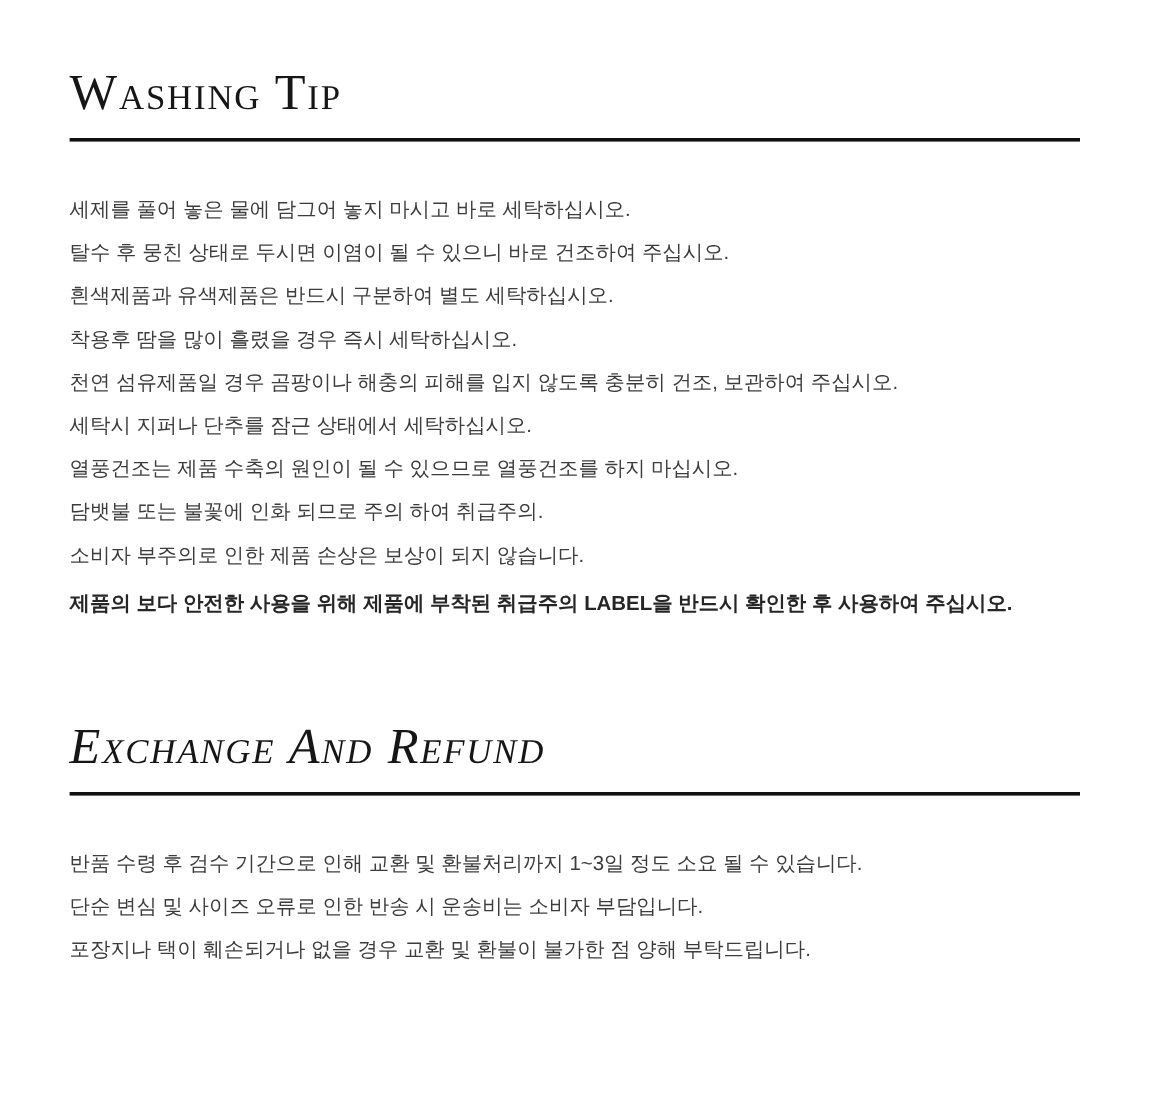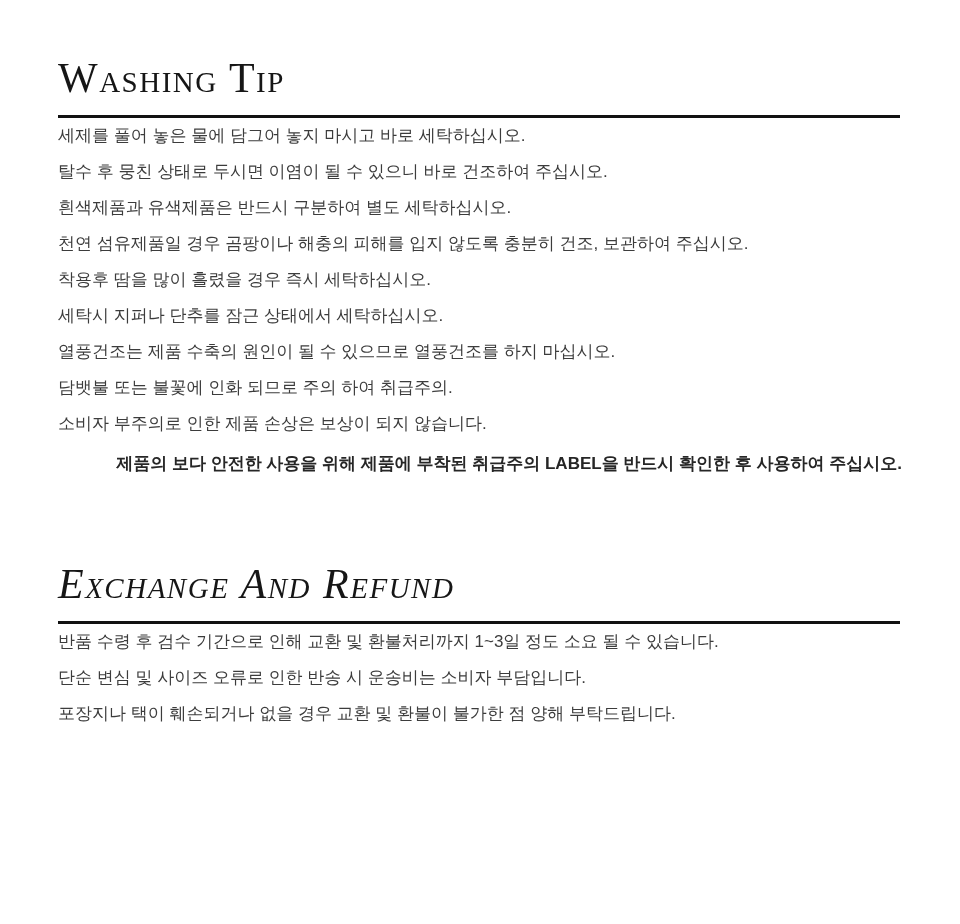--- a/index.html
+++ b/index.html
@@ -28,49 +28,48 @@
   .heading-exchange { margin-top: 77px; font-style: italic; }
 
   .heading-rule {
     border: none;
     height: 3px;
     width: 842px;
     background: #111111;
     margin-top: 12px;
   }
 
-  .lines { }
+  .lines { margin-top: 39px; }
   .lines p {
     font-size: 17px;
     line-height: 36px;
     color: #3c3c3c;
     white-space: nowrap;
   }
   .lines p.emphasis {
     margin-top: 4px;
     font-weight: 700;
     color: #262626;
-    text-align: right;
   }
 </style>
 </head>
 <body>
 
 <main class="page">
 
   <section>
     <h1 class="section-heading heading-washing">Washing Tip</h1>
     <hr class="heading-rule">
 
     <div class="lines">
       <p>세제를 풀어 놓은 물에 담그어 놓지 마시고 바로 세탁하십시오.</p>
       <p>탈수 후 뭉친 상태로 두시면 이염이 될 수 있으니 바로 건조하여 주십시오.</p>
       <p>흰색제품과 유색제품은 반드시 구분하여 별도 세탁하십시오.</p>
+      <p>착용후 땀을 많이 흘렸을 경우 즉시 세탁하십시오.</p>
       <p>천연 섬유제품일 경우 곰팡이나 해충의 피해를 입지 않도록 충분히 건조, 보관하여 주십시오.</p>
-      <p>착용후 땀을 많이 흘렸을 경우 즉시 세탁하십시오.</p>
       <p>세탁시 지퍼나 단추를 잠근 상태에서 세탁하십시오.</p>
       <p>열풍건조는 제품 수축의 원인이 될 수 있으므로 열풍건조를 하지 마십시오.</p>
       <p>담뱃불 또는 불꽃에 인화 되므로 주의 하여 취급주의.</p>
       <p>소비자 부주의로 인한 제품 손상은 보상이 되지 않습니다.</p>
       <p class="emphasis">제품의 보다 안전한 사용을 위해 제품에 부착된 취급주의 LABEL을 반드시 확인한 후 사용하여 주십시오.</p>
     </div>
   </section>
 
   <section>
     <h1 class="section-heading heading-exchange">Exchange And Refund</h1>

